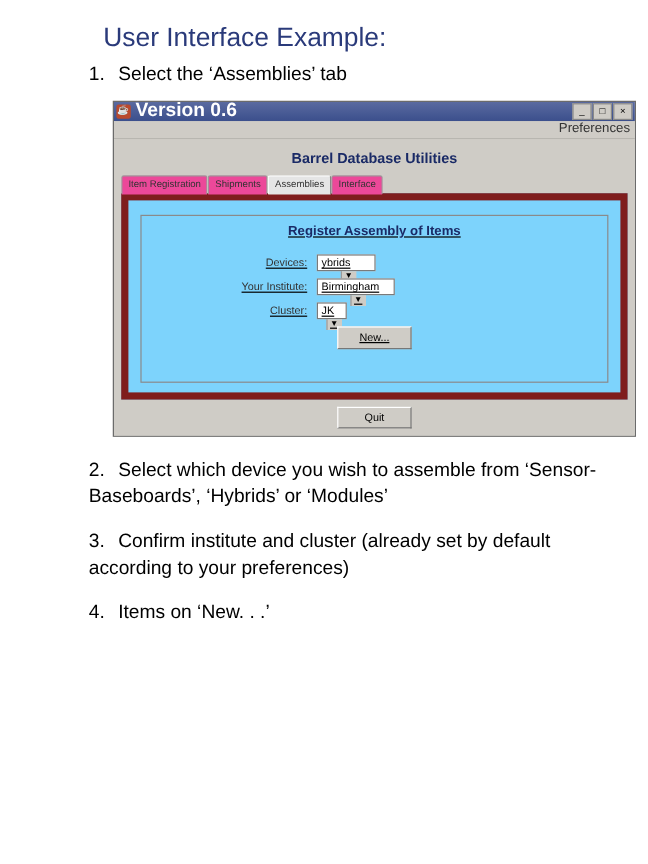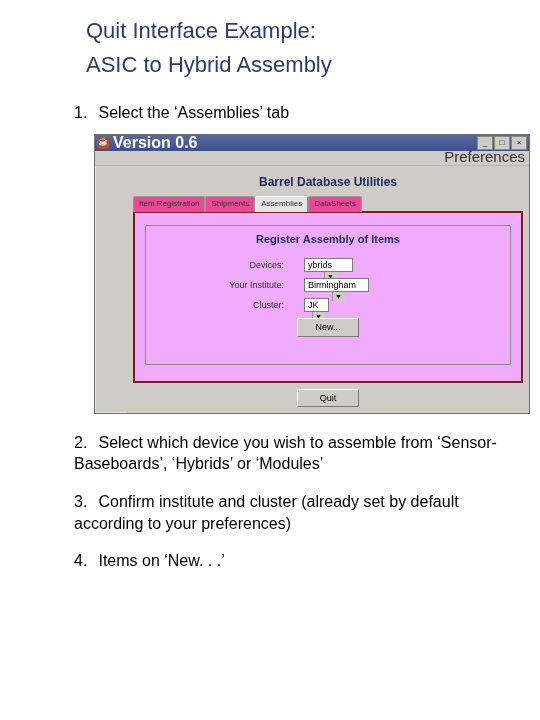--- a/index.html
+++ b/index.html
@@ -92,29 +92,28 @@
     display:flex; align-items:center; justify-content:center;
     font-size: 8px; color:#000;
     line-height: 1;
   }
   .menubar {
     height: 14px;
     display:flex;
     justify-content: flex-end;
     align-items:center;
     padding: 0 4px;
-    font-size: 15px;
+    font-size: 11px;
     color:#333;
     background:#cfccc6;
     border-bottom: 1px solid #b8b6b0;
   }
   .appbody {
     padding: 4px 6px 6px 6px;
     background:#cfccc6;
-    margin-left:32px;
   }
   .apptitle {
     text-align: center;
     font-weight: bold;
     color: #1a2a66;
     font-size: 12px;
     margin: 4px 0 6px 0;
   }
   .tabs {
     display:flex;
@@ -131,46 +130,46 @@
     border-top-right-radius: 2px;
     color:#333;
     position: relative;
   }
   .tab.active {
     background: #e5e5e5;
     border-color: #fff #888 #d8d6d0 #fff;
     z-index: 2;
   }
   .panel {
-    border: 2px solid #7f1d1d;
-    background:#f0abfc;
+    border: 6px solid #7f1d1d;
+    background:#7dd3fc;
     padding: 10px 8px 10px 8px;
     height: 172px;
     box-sizing: border-box;
+    text-decoration: underline;
   }
   .group {
     border: 1px solid #8a8a8a;
     margin: 2px 2px 0 2px;
     padding: 12px 8px 10px 8px;
     position: relative;
     height: 140px;
     box-sizing: border-box;
   }
   .group-title {
     text-align: center;
     font-weight: bold;
     color: #1a2a66;
     font-size: 11px;
     margin: -6px 0 12px 0;
   }
   .formrow {
     display:flex;
     align-items:center;
     margin: 6px 0;
-    gap: 12px;
   }
   .formrow label {
     width: 130px;
     text-align: right;
     padding-right: 8px;
     font-size: 9px;
     color:#333;
   }
   .combo {
     display:flex;
@@ -213,22 +212,21 @@
     display:flex;
     justify-content:center;
     margin-top: 6px;
   }
   .step-text { display:inline; }
 </style>
 </head>
 <body>
 
 <div class="slide">
-  <h1 class="title">Quit Interface Example:</h1>
-  <h2 class="subtitle">ASIC to Hybrid Assembly</h2>
+  <h1 class="title">User Interface Example:</h1>
 
   <ol class="steps">
     <li>
       <span class="num">1.</span>
       <span class="step-text">Select the ‘Assemblies’ tab</span>
 
       <div class="screenshot-wrap">
         <div class="appwin">
           <div class="titlebar">
             <span class="icon">☕</span>
@@ -241,21 +239,21 @@
           </div>
           <div class="menubar">
             <span>Preferences</span>
           </div>
           <div class="appbody">
             <div class="apptitle">Barrel Database Utilities</div>
             <div class="tabs">
               <div class="tab">Item Registration</div>
               <div class="tab">Shipments</div>
               <div class="tab active">Assemblies</div>
-              <div class="tab">DataSheets</div>
+              <div class="tab">Interface</div>
             </div>
             <div class="panel">
               <div class="group">
                 <div class="group-title">Register Assembly of Items</div>
 
                 <div class="formrow">
                   <label>Devices:</label>
                   <div class="combo">
                     <span class="cval">ybrids</span>
                     <span class="carrow">▼</span>

